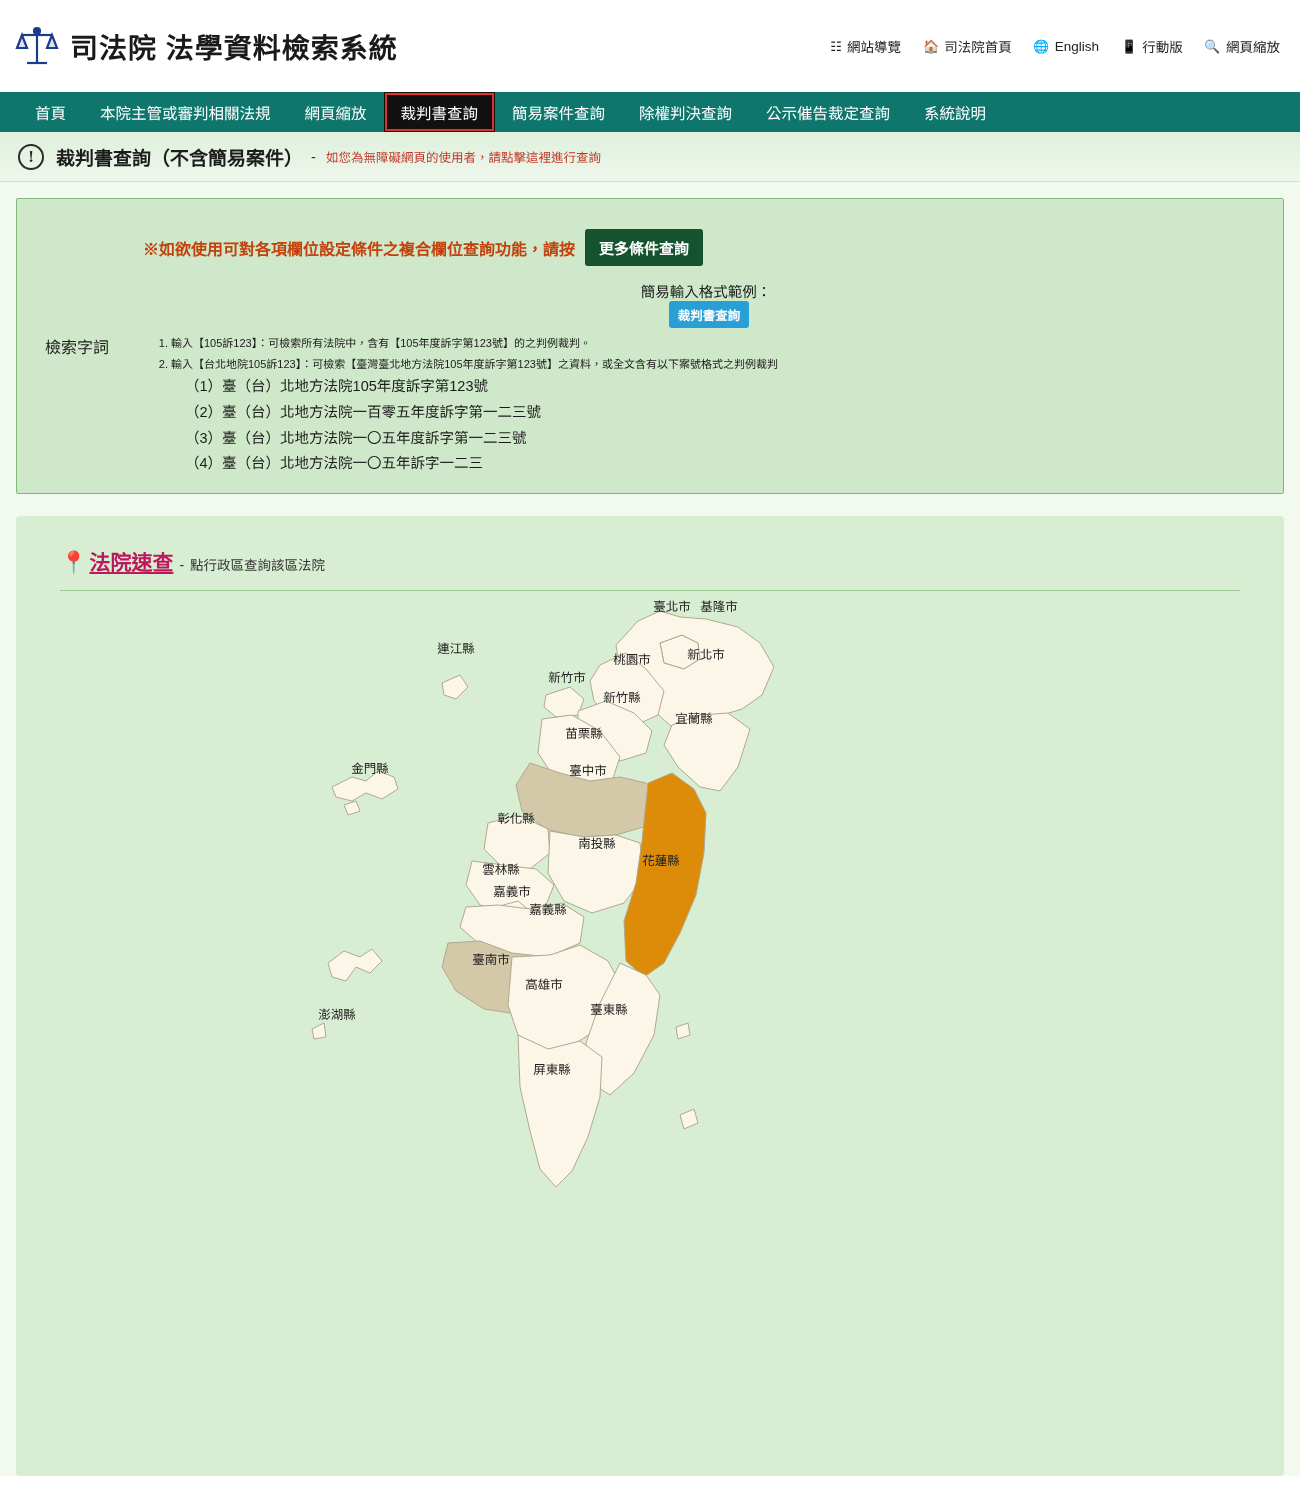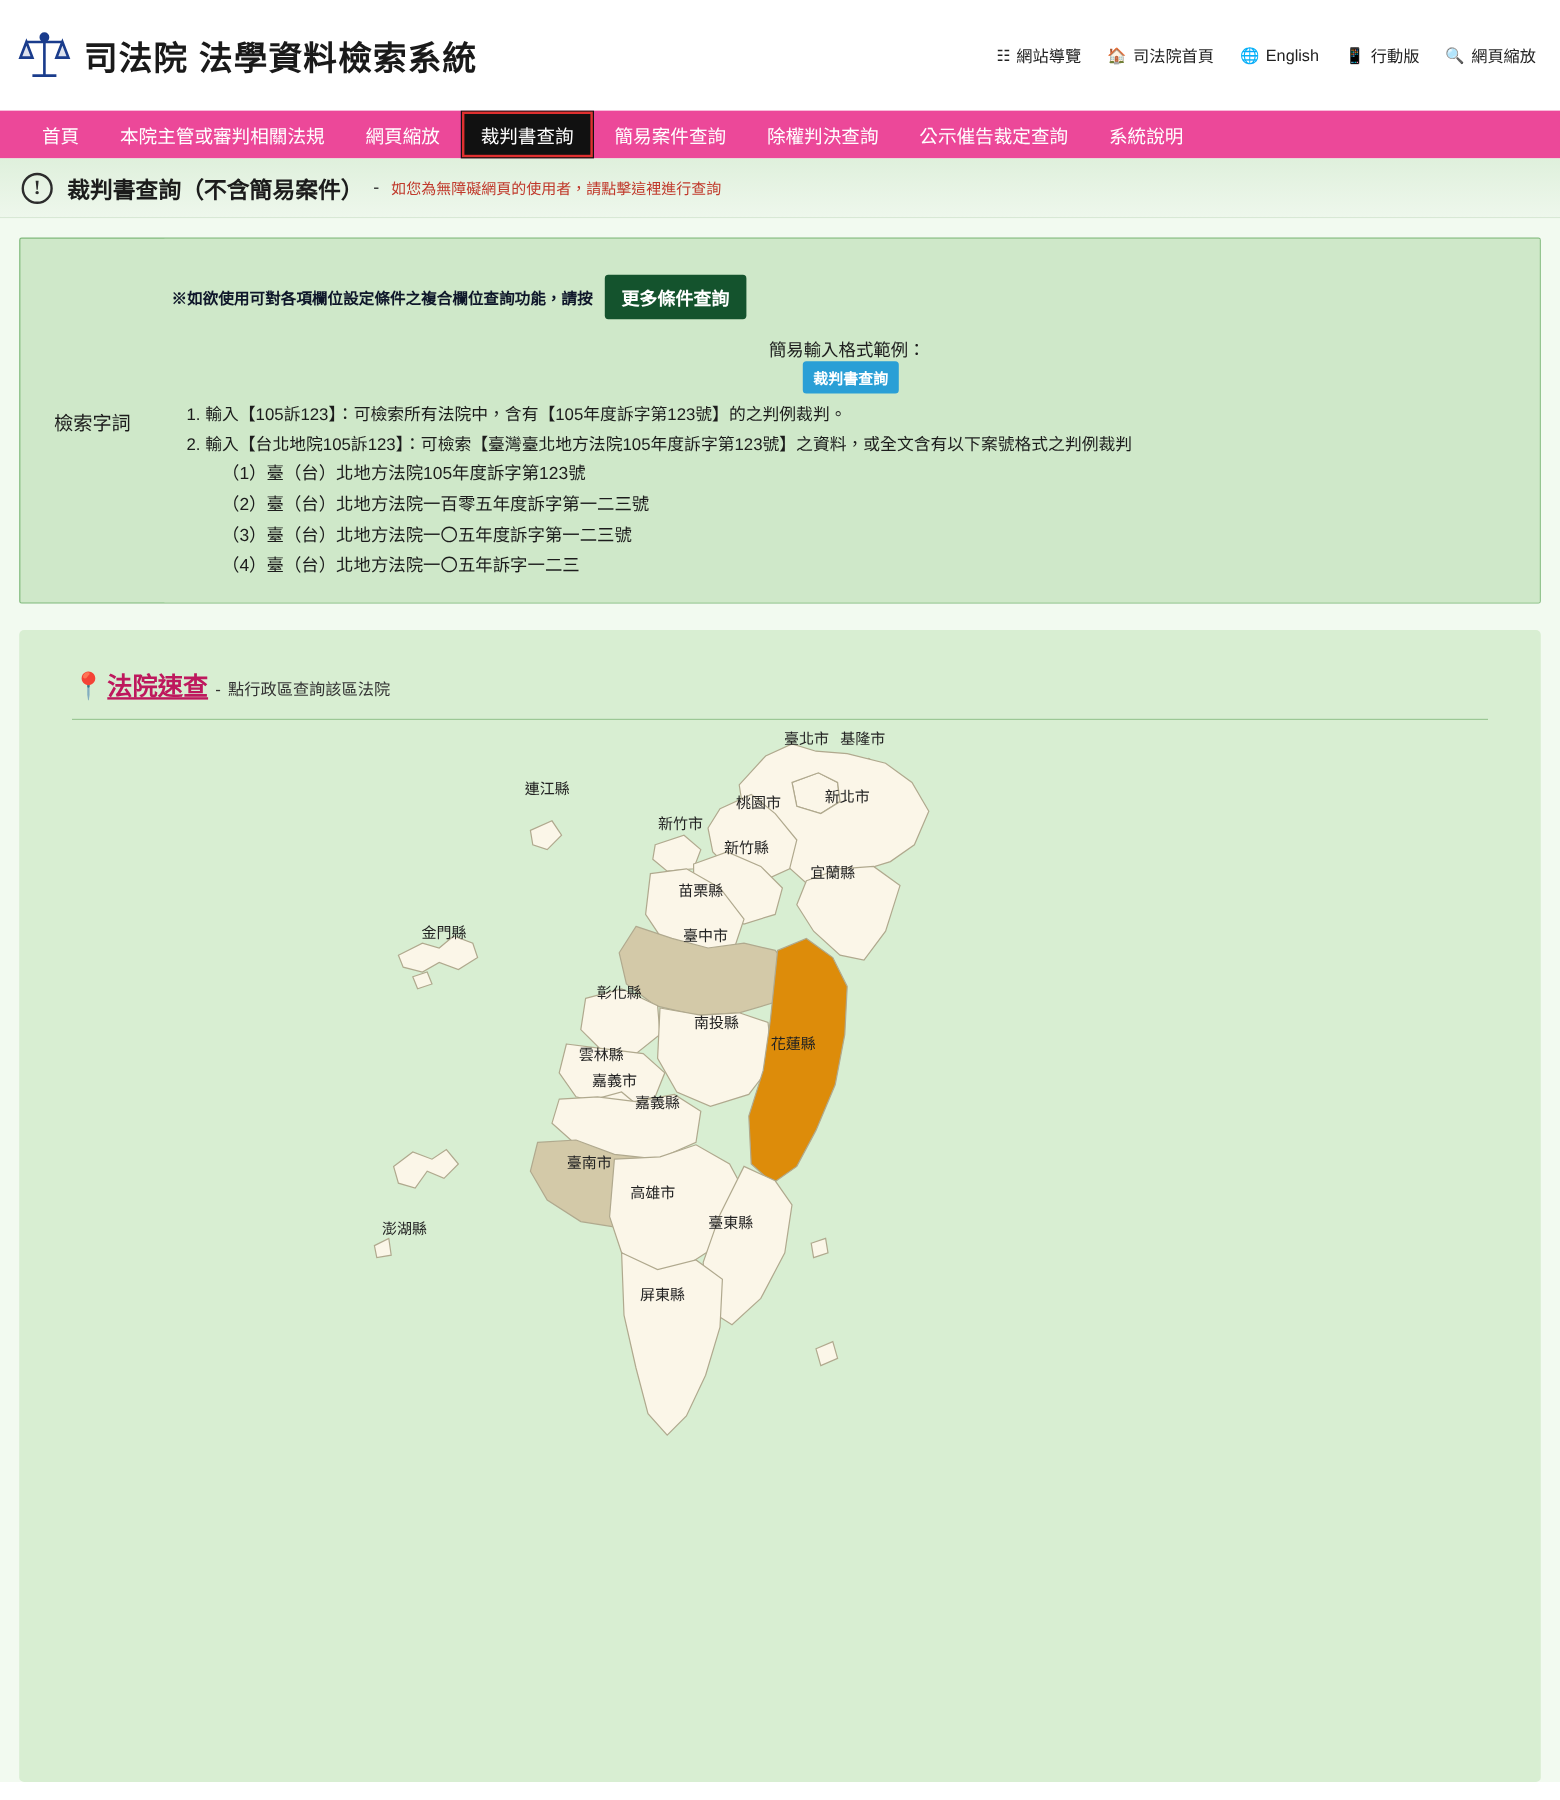--- a/index.html
+++ b/index.html
@@ -36,21 +36,21 @@
     gap: 22px;
     font-size: 13.5px;
     color: #222;
     padding-right: 6px;
   }
   .top-link { display: flex; align-items: center; gap: 5px; cursor: pointer; white-space: nowrap; }
   .top-link .ic { font-size: 13px; }
 
   
   .navbar {
-    background: #ec4899;
+    background: #0f766e;
     height: 40px;
     display: flex;
     align-items: stretch;
     padding-left: 18px;
   }
   .nav-item {
     display: flex;
     align-items: center;
     padding: 0 17px;
     color: #ffffff;
@@ -159,23 +159,23 @@
     display: inline-flex; align-items: center; justify-content: center;
   }
 
   .notice-row {
     display: flex;
     align-items: center;
     margin-top: 16px;
     padding-left: 6px;
   }
   .notice-text {
-    color: #0f172a;
-    font-weight: bold;
-    font-size: 13px;
+    color: #c2410c;
+    font-weight: bold;
+    font-size: 16px;
   }
   .btn-more-cond {
     margin-left: 10px;
     background: #14532d;
     color: #fff;
     border: 0;
     border-radius: 3px;
     font-size: 15px;
     font-weight: bold;
     padding: 8px 14px;
@@ -191,21 +191,21 @@
     color: #fff;
     border: 0;
     border-radius: 3px;
     font-size: 12.5px;
     font-weight: bold;
     padding: 4px 9px;
     cursor: pointer;
     font-family: "Liberation Sans", sans-serif;
   }
   .ex-list { margin: 7px 0 0 0; padding-left: 34px; }
-  .ex-list li { font-size: 14px; color: #1c1c1c; margin-bottom: 4px; line-height: 1.5; }
+  .ex-list li { font-size: 11px; color: #1c1c1c; margin-bottom: 4px; line-height: 1.5; }
   .sub-list { list-style: none; margin: 4px 0 0 0; padding-left: 14px; }
   .sub-list li { font-size: 14.5px; color: #1c1c1c; margin-bottom: 4px; line-height: 1.5; }
 
   
   .map-panel {
     margin-top: 22px;
     background: #d8eed2;
     border-radius: 4px;
     padding: 30px 36px 20px 36px;
     min-height: 960px;

